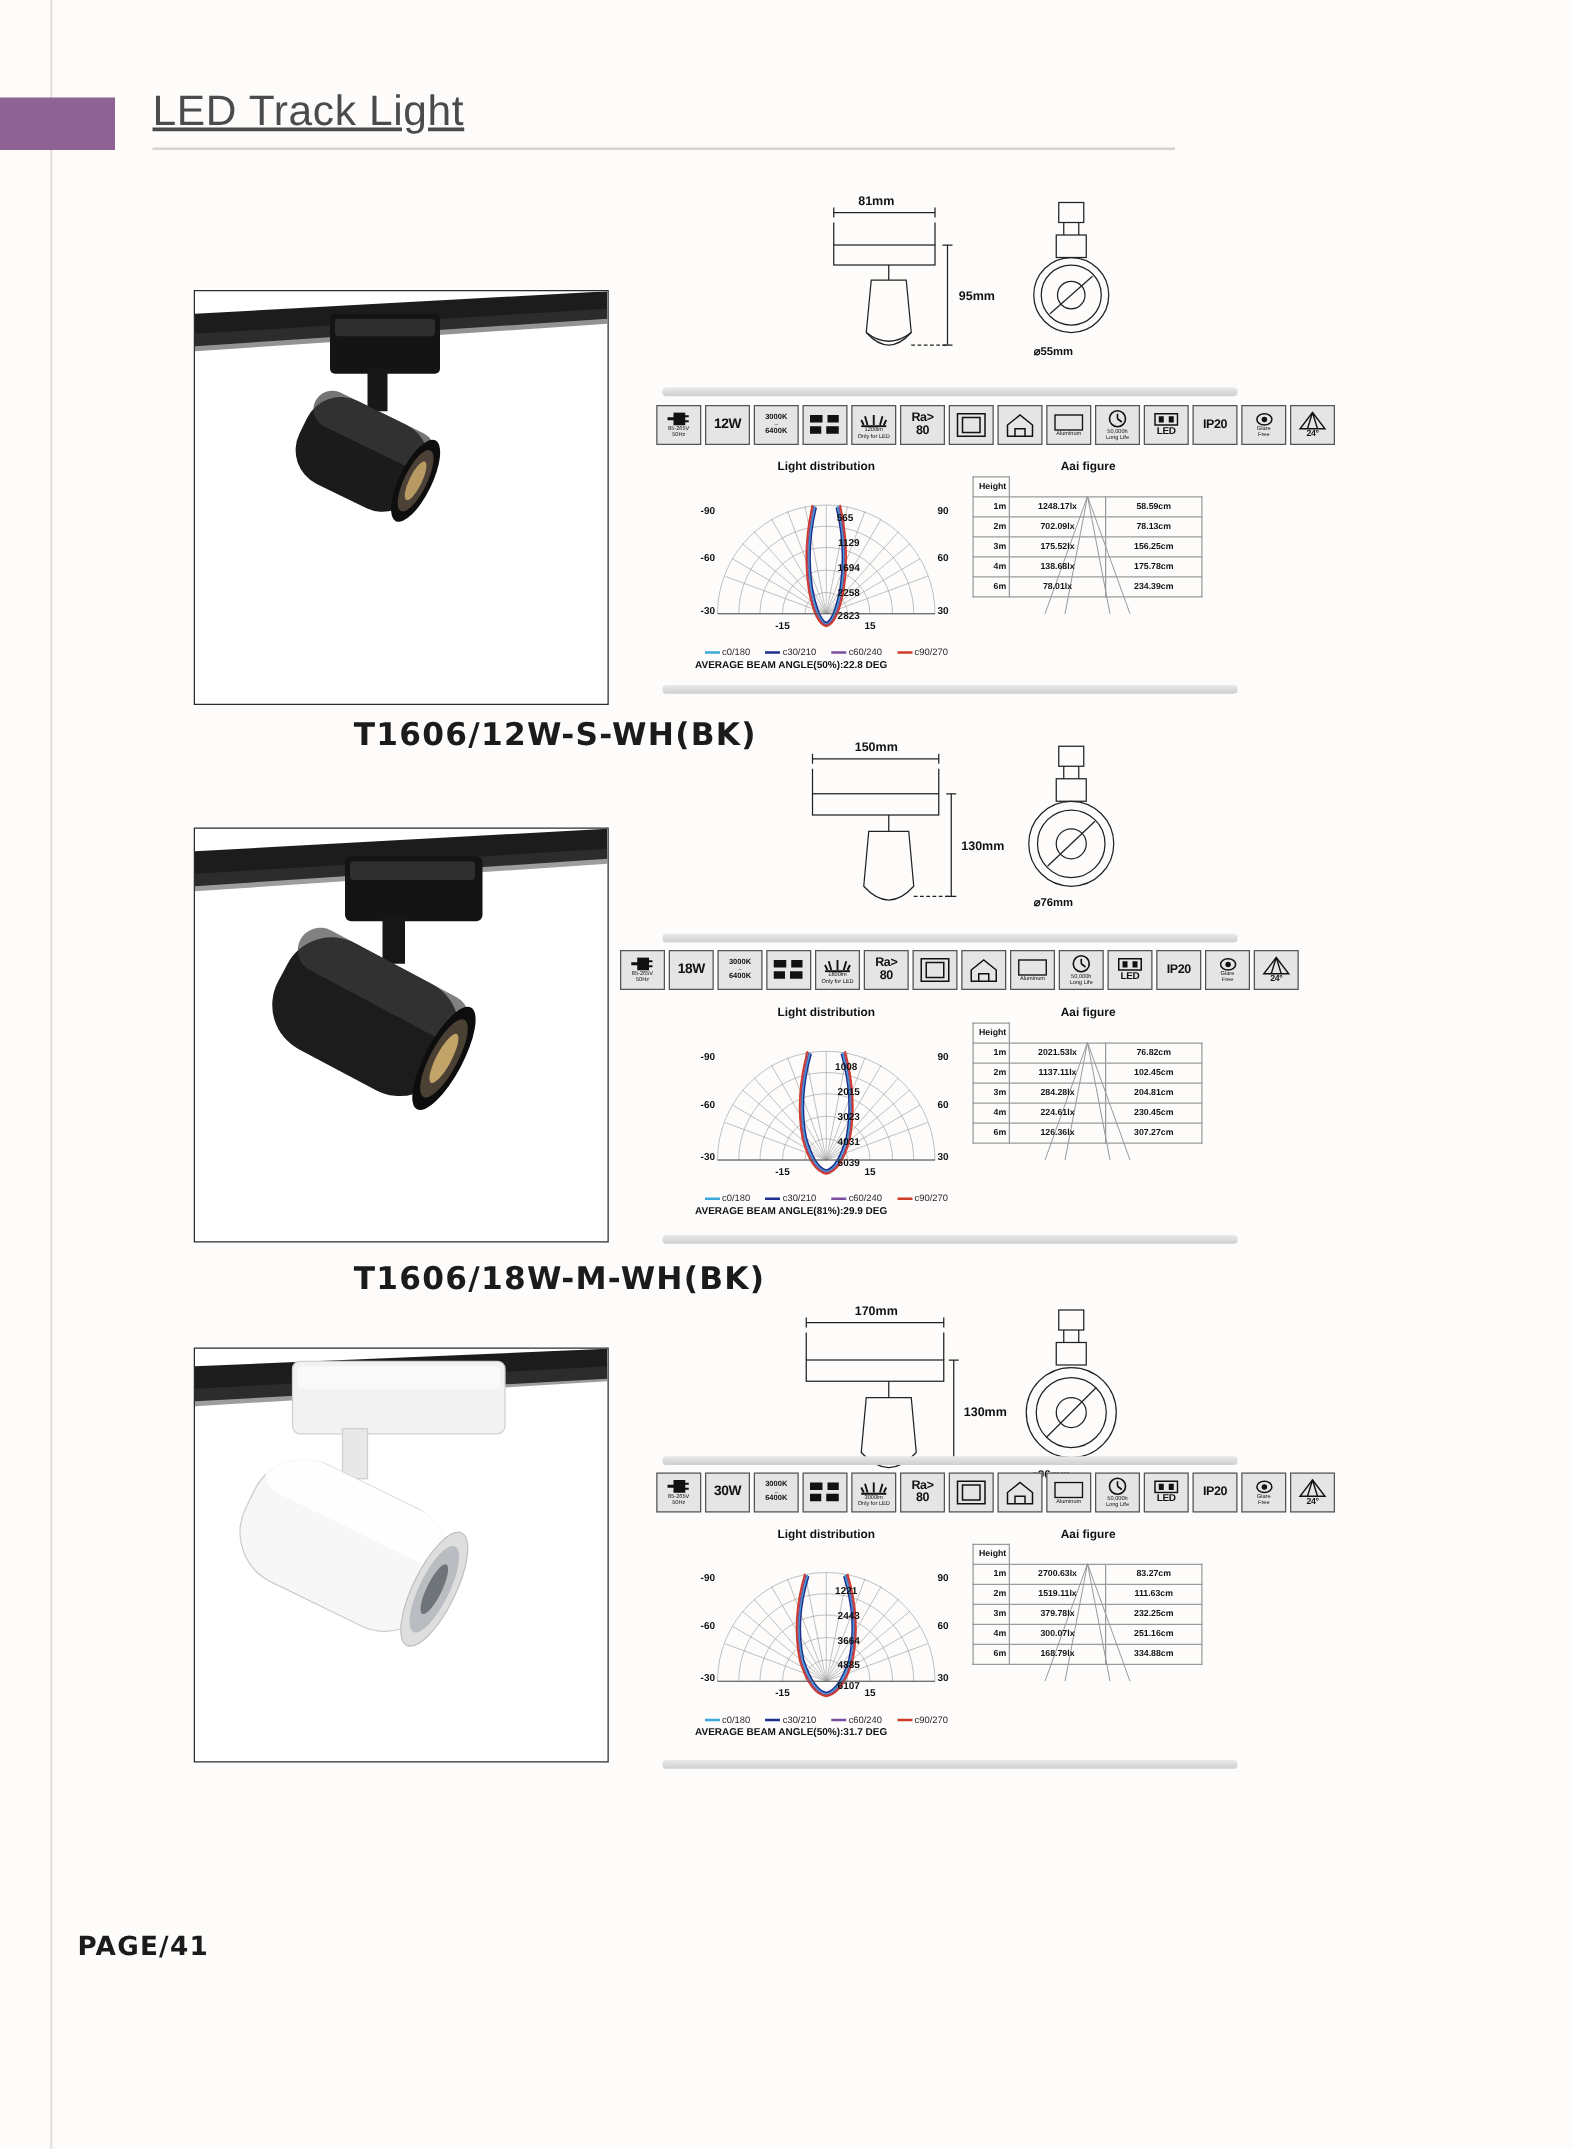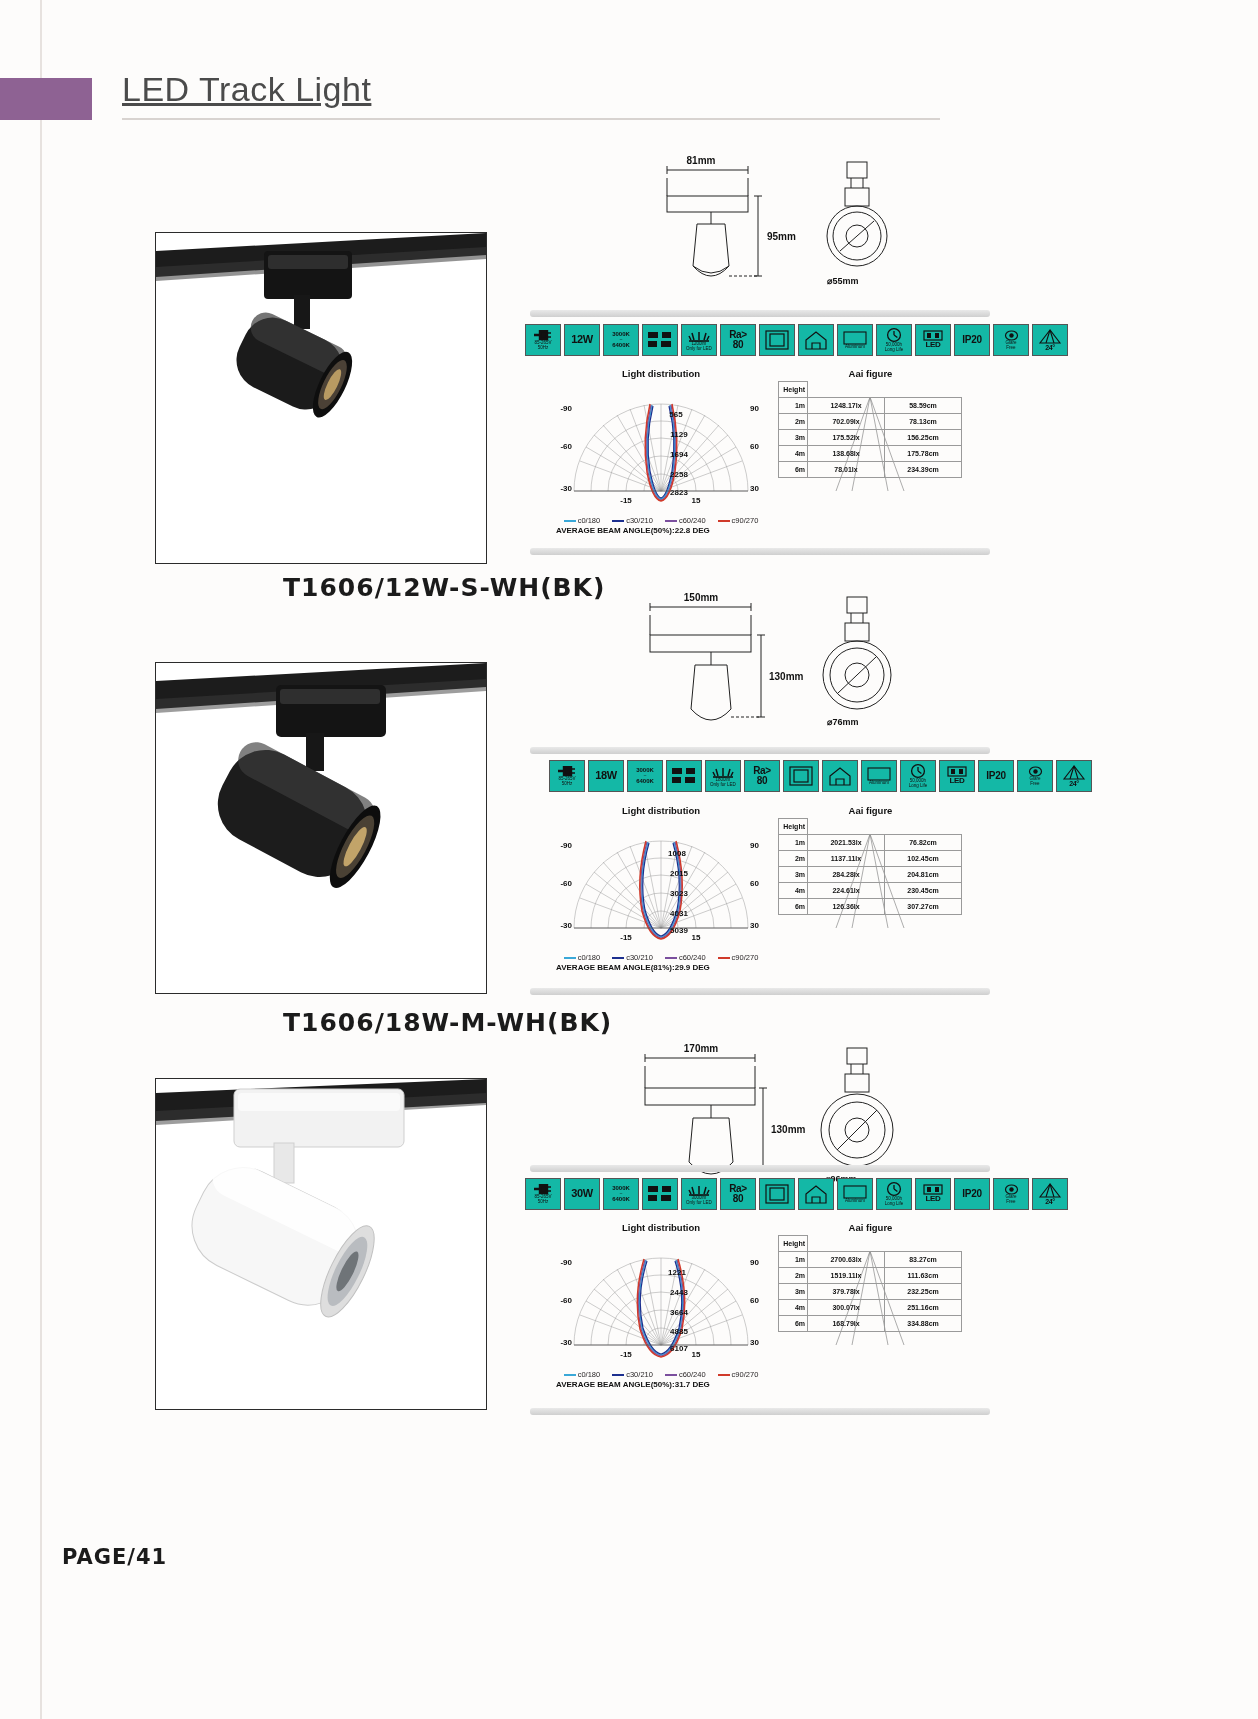--- a/index.html
+++ b/index.html
@@ -20,21 +20,21 @@
   
   .block{position:absolute;left:515px;width:480px;}
 
   .sep{position:absolute;left:530px;width:460px;height:7px;
        background:linear-gradient(180deg,#e9e9e9,#cfcfcf);border-radius:3px;}
 
   
   .icons{position:absolute;display:flex;gap:3px;align-items:stretch;}
   .ic{width:36px;height:32px;border:1px solid #555;display:flex;flex-direction:column;
       align-items:center;justify-content:center;font-size:6px;line-height:1.05;text-align:center;
-      background:#14b8a6;color:#111;padding:1px;box-sizing:border-box;}
+      background:#e5e5e5;color:#111;padding:1px;box-sizing:border-box;}
   .ic b{font-size:11px;font-weight:700;letter-spacing:-.3px;}
   .ic .sm{font-size:6px;font-weight:700;}
   .ic .tiny{font-size:4.5px;}
   .ic svg{display:block;}
 
   
   .chartbox{position:absolute;}
   .chart-title{font-size:9.5px;font-weight:700;text-align:center;color:#111;}
   .legend{display:flex;gap:12px;justify-content:center;font-size:7.5px;margin-top:1px;}
   .legend span{display:flex;align-items:center;gap:2px;}
@@ -378,21 +378,21 @@
           <circle cx="342" cy="90" r="27"></circle>
           <circle cx="342" cy="90" r="12"></circle>
         <line x1="323" y1="108" x2="361" y2="72"></line>
       </g>
       <text x="312" y="140" font-size="9" font-weight="bold" fill="#111">⌀76mm</text>
     </svg>
   </div>
 
   <div class="sep" style="top:747px;"></div>
 
-  <div class="icons" style="left:549px;top:760px;">
+  <div class="icons" style="left:496px;top:760px;">
     <div class="ic">
       <svg width="20" height="11" viewBox="0 0 20 11">
           <path d="M1 5h6M7 1h7v8H7z" stroke="#111" stroke-width="2.4" fill="#111"></path>
           <path d="M14 3h4M14 7h4" stroke="#111" stroke-width="1.6"></path>
         </svg>
       <span class="tiny">85-265V</span>
         <span class="tiny">50Hz</span>
     </div>
     <div class="ic">
         <b>18W</b>

